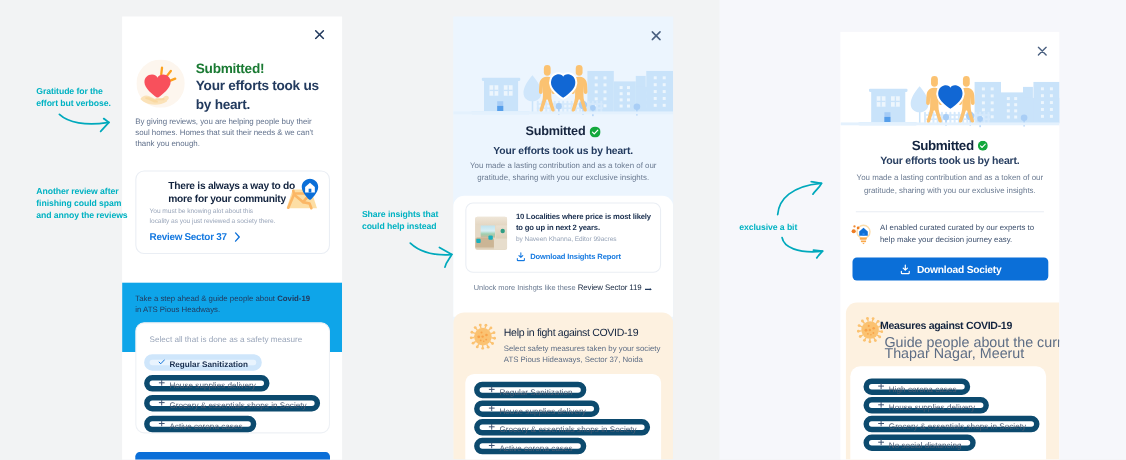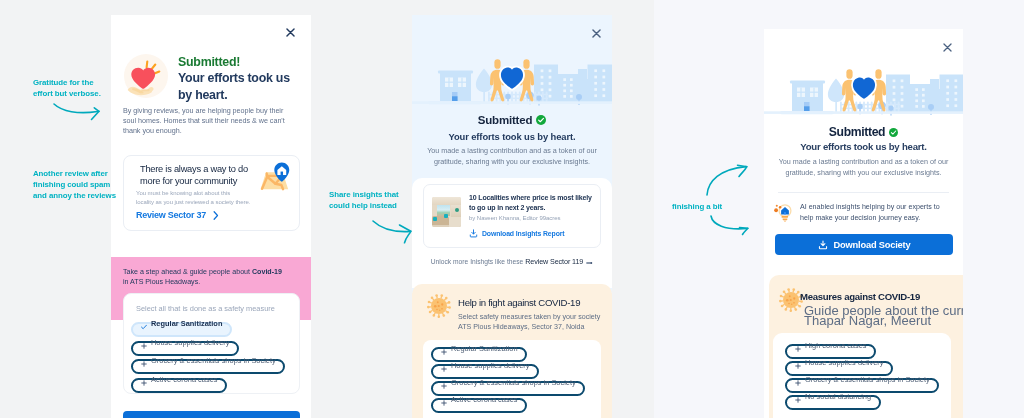--- a/index.html
+++ b/index.html
@@ -22,32 +22,32 @@
   .mock{position:absolute;background:#fff;overflow:hidden}
 
   
   #mock1{left:111px;top:15px;width:200px;height:403px}
   .m1-close{position:absolute;left:175px;top:8px;width:9px;height:9px}
   .m1-hero{position:absolute;left:13px;top:39px;width:44px;height:44px}
   .m1-status{position:absolute;left:67px;top:40px;font-size:12.4px;font-weight:700;color:#1A7A33;letter-spacing:-.25px}
   .m1-headline{position:absolute;left:67px;top:55px;width:122px;font-size:12.4px;font-weight:700;color:#223A5E;line-height:16.8px;letter-spacing:-.25px}
   .m1-body{position:absolute;left:12px;top:91px;font-size:7.2px;color:#61718c;line-height:10.2px;letter-spacing:-.03px;white-space:pre}
   .m1-promo{position:absolute;left:12px;top:140px;width:177px;height:76px;border:1px solid #eaeef4;border-radius:8px;background:#fff}
-  .m1-promo-title{position:absolute;left:16px;top:7px;width:118px;font-size:9.3px;font-weight:400;color:#13243f;line-height:12.2px;letter-spacing:-.25px}
+  .m1-promo-title{position:absolute;left:29px;top:7px;width:118px;font-size:9.3px;font-weight:700;color:#13243f;line-height:12.2px;letter-spacing:-.25px}
   .m1-promo-sub{position:absolute;left:12px;top:33px;font-size:6.0px;color:#9aa6ba;line-height:9.2px;white-space:pre;letter-spacing:-.05px}
   .m1-promo-cta{position:absolute;left:12px;top:54px;display:flex;align-items:flex-end;gap:7px;font-size:9px;font-weight:700;color:#1579E0;letter-spacing:-.25px}
   .m1-chev{display:inline-flex;align-items:center}
   .m1-promo-icon{position:absolute;left:134px;top:6px}
-  .m1-covid{position:absolute;left:0;top:242px;width:200px;height:63px;background:#f9a8d4}
+  .m1-covid{position:absolute;left:0;top:242px;width:200px;height:63px;background:#0ea5e9}
   .m1-covid-lead{position:absolute;left:12px;top:-1px;font-size:7.1px;color:#223A5E;line-height:10.6px;white-space:pre-line}
   .m1-covid-lead b{font-weight:700}
   .m1-chipcard{position:absolute;left:12px;top:278px;width:177px;height:101px;background:#fff;border:1px solid #eef1f5;border-radius:8px}
   .m1-hint{position:absolute;left:12px;top:10px;font-size:7.4px;color:#9aa6ba}
   .m1-chips{position:absolute;left:7px;top:28px;width:168px}
-  .chip{display:inline-flex;align-items:flex-start;gap:4.5px;height:15px;padding:0 7.5px;border:2px solid #0c4a6e;border-radius:9px;background:#fff;font-size:7.4px;color:#4c5c73;margin-bottom:2px;white-space:nowrap;letter-spacing:.02px}
+  .chip{display:inline-flex;align-items:flex-end;gap:4.5px;height:15px;padding:0 7.5px;border:5px solid #0c4a6e;border-radius:9px;background:#fff;font-size:7.4px;color:#4c5c73;margin-bottom:2px;white-space:nowrap;letter-spacing:.02px}
   .chip .mk{display:inline-flex;align-items:center;justify-content:center;width:6px;height:6px}
   .chip.sel{background:#e9f4fe;border-color:#cfe6fb;color:#1a2f4f;font-weight:700}
   .chip-row{display:block;line-height:0}
   .m1-chips .chip{margin-bottom:3.5px}
   .m1-submit{position:absolute;left:12px;top:396px;width:177px;height:22px;background:#0B6FD8;border-radius:4px}
 
   
   #mock2{left:412px;top:15px;width:200px;height:403px;background:#ecf5fe}
   .m2-close{position:absolute;left:180px;top:9px}
   .m2-illus{position:absolute;left:0;top:43px;width:200px;height:50px}
@@ -570,21 +570,21 @@
             <circle cx="24" cy="17.5" r="11.8" fill="none" stroke="#FBDCAA" stroke-width="2.6"></circle>
             <path d="M18 27.6 h12 v2.4 a1.7 1.7 0 0 1 -1.7 1.7 h-9.6 a1.7 1.7 0 0 1 -1.7-1.7z" fill="#F9A94C"></path>
             <path d="M19.3 33.2 h9.4 v1.8 a1.5 1.5 0 0 1 -1.5 1.5 h-6.4 a1.5 1.5 0 0 1 -1.5-1.5z" fill="#F9A94C"></path>
             <path d="M21.8 37.6 h4.4 l-2.2 2.6z" fill="#F9A94C"></path>
             <path d="M24 10 L31.8 17 v7.8 h-15.6 v-7.8z" fill="#0E6FD6"></path>
             <rect x="22.1" y="20" width="3.8" height="4.8" fill="#2D8BF5"></rect>
             <circle cx="6.2" cy="16.5" r="3.8" fill="#EE7C22"></circle>
             <circle cx="7.6" cy="7.6" r="2.1" fill="#F18A31"></circle>
             <circle cx="14.2" cy="10.4" r="2.5" fill="#EE7C22"></circle>
           </svg></div>
-      <div class="m3-aitext">AI enabled insights helping by our experts to
+      <div class="m3-aitext">AI enabled curated curated by our experts to
 help make your decision journey easy.</div>
     </div>
     <div class="m3-btn">
       <span class="dlico">
         <svg viewBox="0 0 14 14" width="10" height="10">
             <path d="M7 1.3 V7.6 M4.3 5.2 L7 7.9 L9.7 5.2" fill="none" stroke="#fff" stroke-width="1.5" stroke-linecap="round" stroke-linejoin="round"></path>
             <path d="M2 9.3 V11.3 a1 1 0 0 0 1 1 h8 a1 1 0 0 0 1-1 V9.3" fill="none" stroke="#fff" stroke-width="1.5" stroke-linecap="round"></path>
           </svg>
       </span>
       <span>Download Society</span>
@@ -668,21 +668,21 @@
     </div>
   </div>
 
   <div class="anno" id="anno1">Gratitude for the
 effort but verbose.</div>
   <div class="anno" id="anno2">Another review after
 finishing could spam
 and annoy the reviews</div>
   <div class="anno" id="anno3">Share insights that
 could help instead</div>
-  <div class="anno" id="anno4">finishing a bit</div>
+  <div class="anno" id="anno4">exclusive a bit</div>
 
   <div class="arrow" id="arr1">
     <svg width="52" height="22" viewBox="0 0 52 22">
       <path d="M2 2 C10 9.5 26 12.5 45.5 9.5" fill="none" stroke="#00A9BC" stroke-width="1.6" stroke-linecap="round"></path>
       <path d="M42.3 5.8 L47.0 9.3" fill="none" stroke="#00A9BC" stroke-width="1.6" stroke-linecap="round"></path>
         <path d="M47.0 9.3 L39.5 17.5" fill="none" stroke="#00A9BC" stroke-width="1.6" stroke-linecap="round"></path>
     </svg>
   </div>
   <div class="arrow" id="arr2">
     <svg width="44" height="26" viewBox="0 0 44 26">

